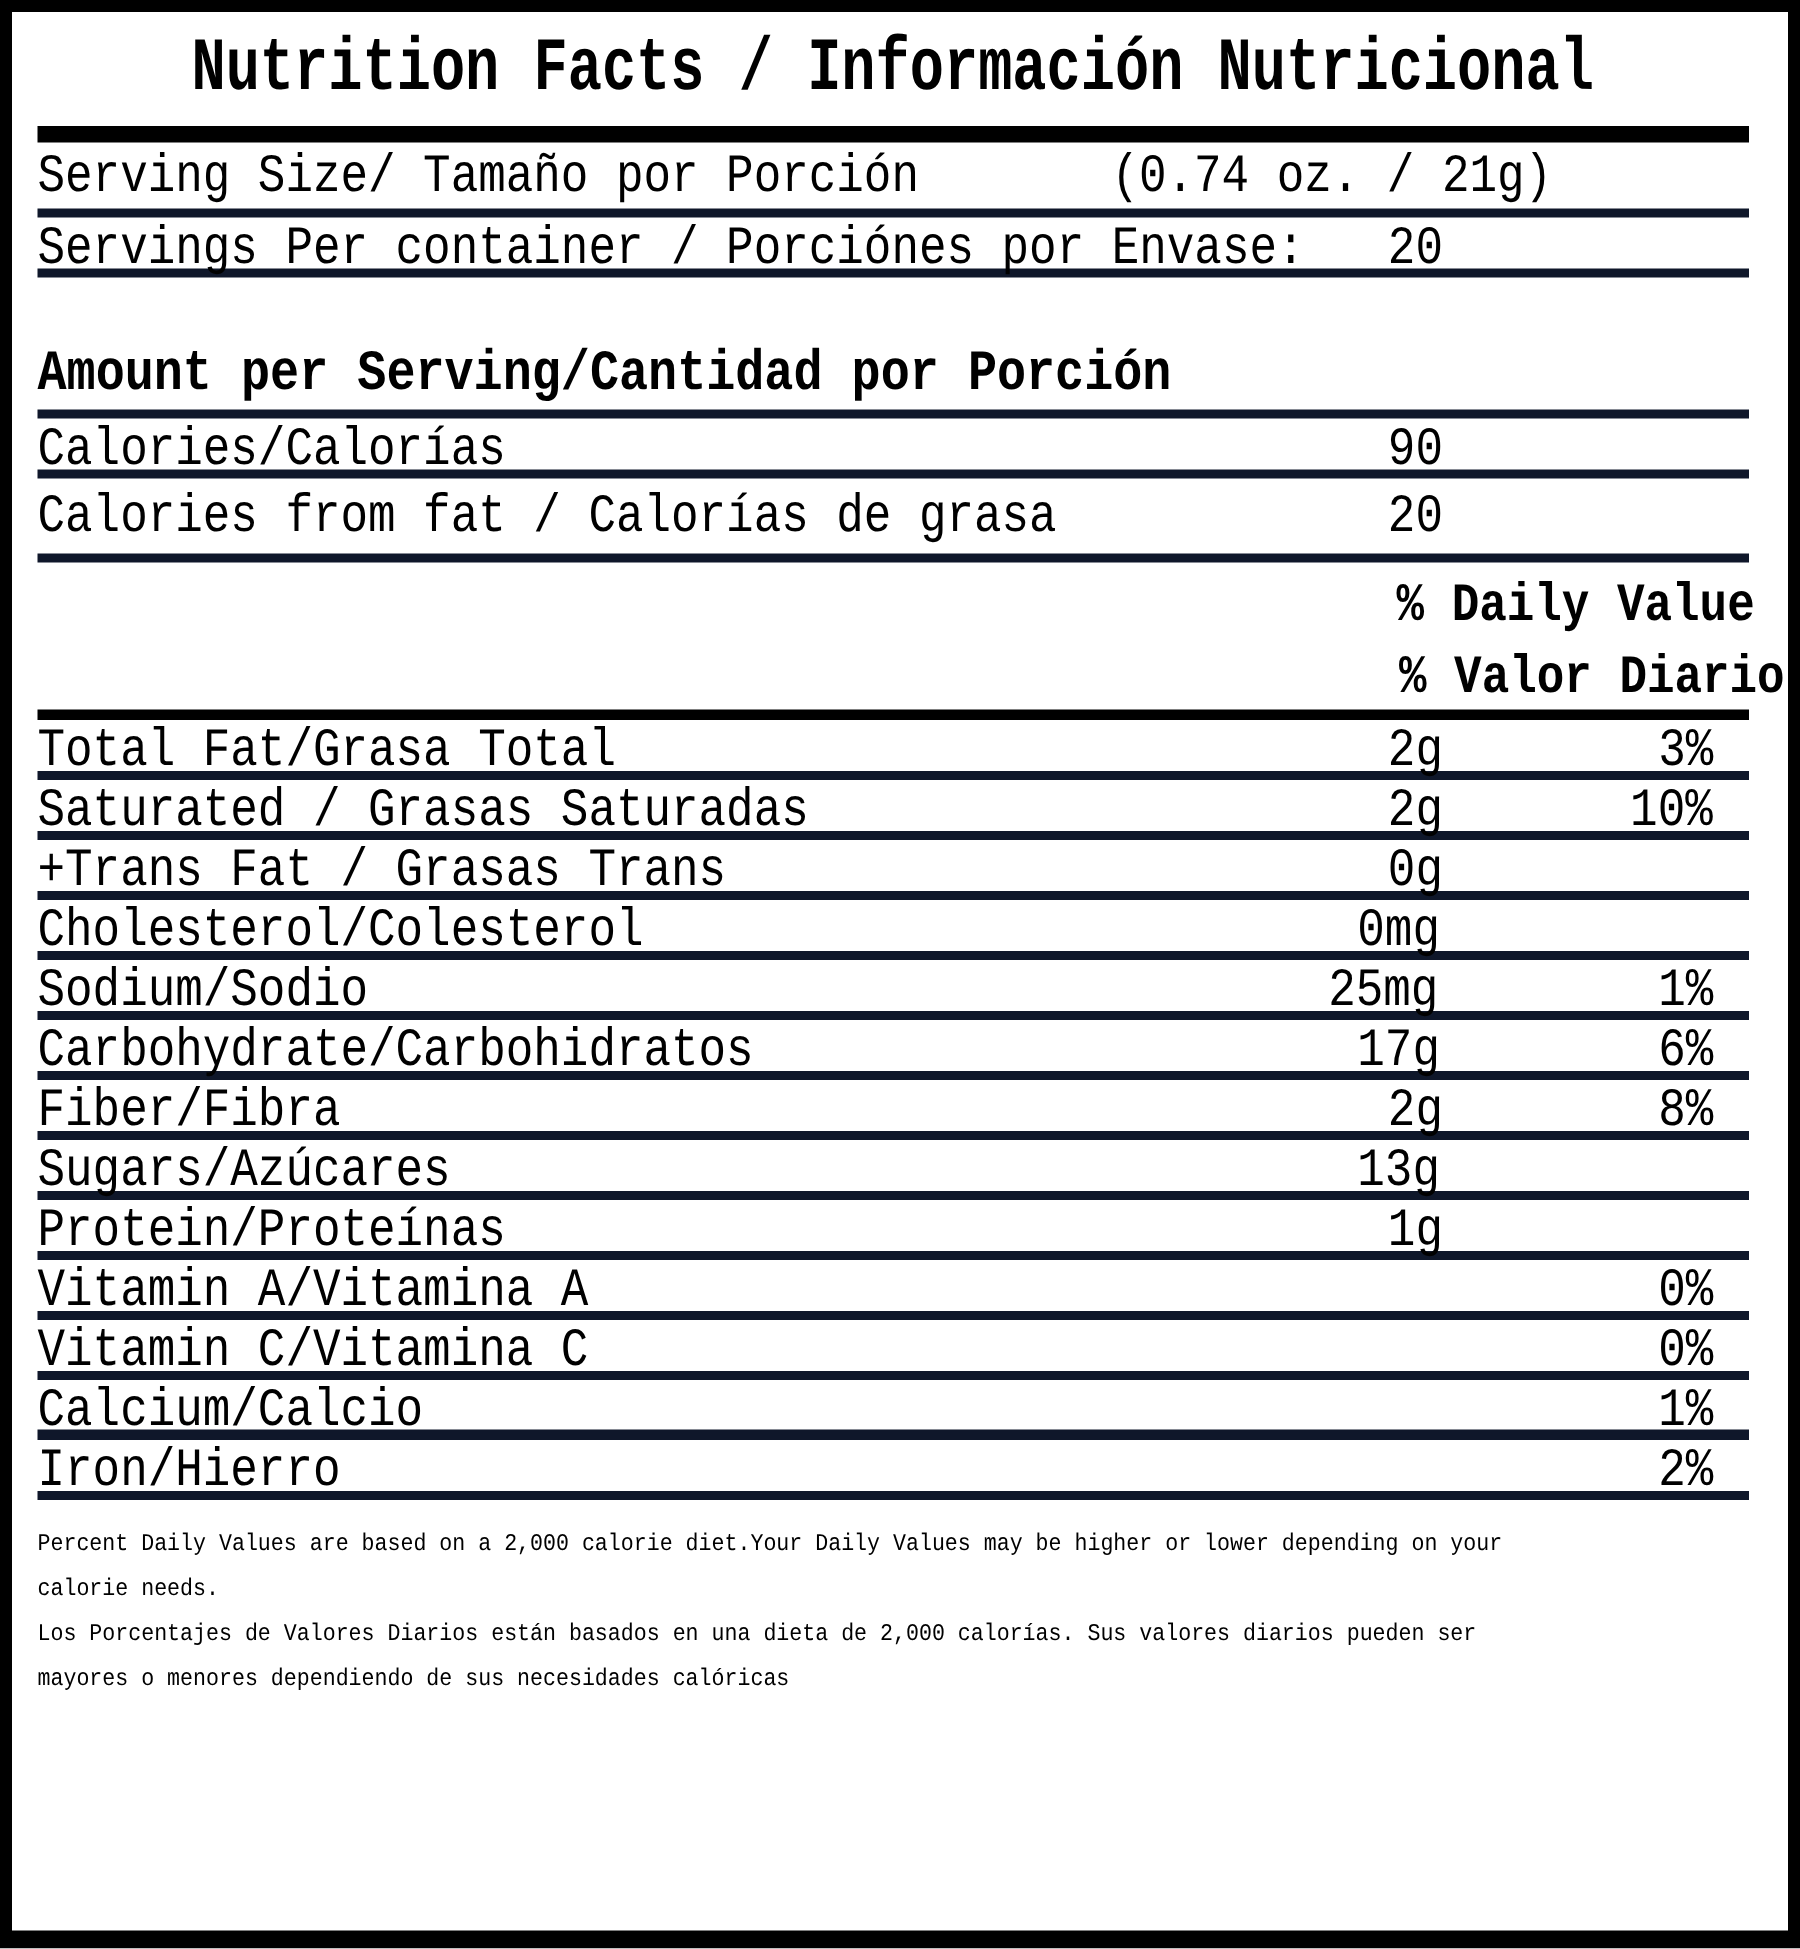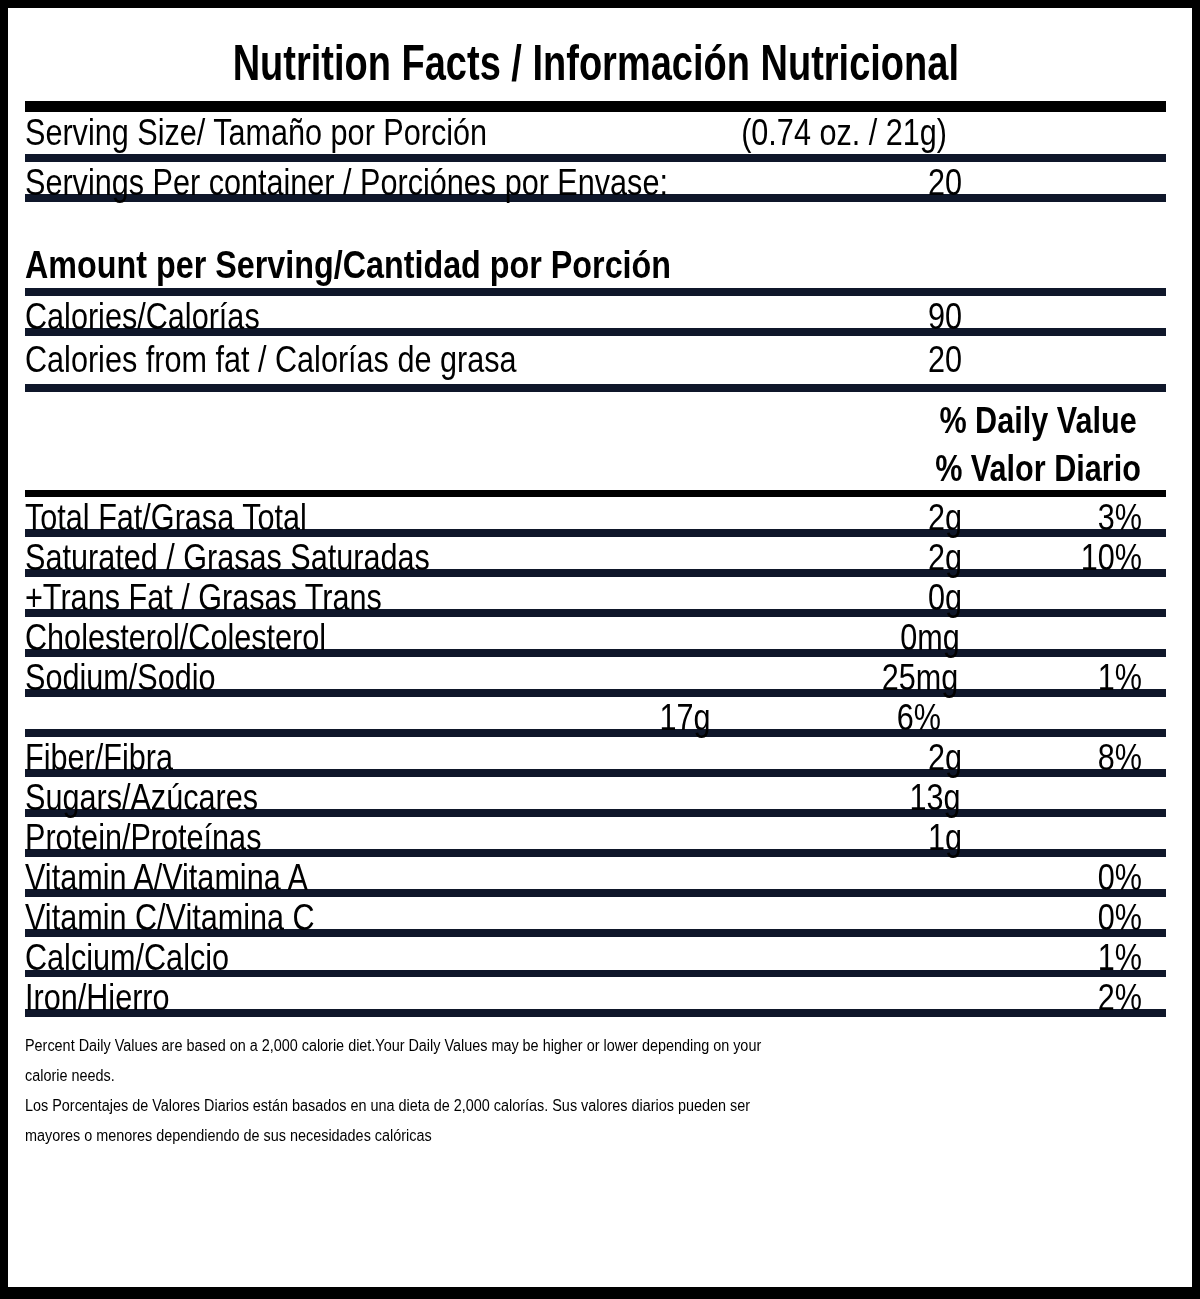--- a/index.html
+++ b/index.html
@@ -8,22 +8,22 @@
     background: #ffffff;
   }
   .label {
     box-sizing: border-box;
     width: 1200px;
     height: 1299px;
     background: #ffffff;
     color: #000000;
     border: 8px solid #000000;
     border-bottom-width: 12px;
-    padding: 17px 26px 0 17px;
-    font-family: Liberation Sans, sans-serif;
+    padding: 0 26px 0 17px;
+    font-family: Liberation Mono, monospace;
     overflow: hidden;
   }
 
   
   .title-row {
     height: 76px;
     display: flex;
     align-items: center;
     justify-content: center;
   }
@@ -39,21 +39,21 @@
     height: 11px;
     background: #000000;
   }
 
   
   .row {
     box-sizing: border-box;
     display: grid;
     grid-template-columns: 690px 250px 1fr;
     align-items: center;
-    border-bottom: 8px solid #0f172a;
+    border-bottom: 6px solid #0f172a;
   }
   .h50 { height: 50px; }
   .h52 { height: 40px; }
   .h53 { height: 53px; margin-top: 41px; }
   .h56 { height: 56px; }
   .bb7 { border-bottom-width: 7px; }
 
   .lbl { font-size: 36px; white-space: nowrap; }
   .amt { font-size: 36px; text-align: right; white-space: nowrap; }
   .pct { font-size: 36px; text-align: right; padding-right: 24px; white-space: nowrap; }
@@ -162,20 +162,21 @@
     <div class="pct"><span class="cx or"></span></div>
   </div>
 
   <div class="row h52">
     <div class="lbl"><span class="cx ol">Sodium/Sodio</span></div>
     <div class="amt"><span class="cx oc">25mg</span></div>
     <div class="pct"><span class="cx or">1%</span></div>
   </div>
 
   <div class="row h52">
+    <div class="lbl"><span class="cx ol">Carbohydrate/Carbohidratos</span></div>
     <div class="amt"><span class="cx oc">17g</span></div>
     <div class="pct"><span class="cx or">6%</span></div>
   </div>
 
   <div class="row h52">
     <div class="lbl"><span class="cx ol">Fiber/Fibra</span></div>
     <div class="amt"><span class="cx oc">2g</span></div>
     <div class="pct"><span class="cx or">8%</span></div>
   </div>
 

